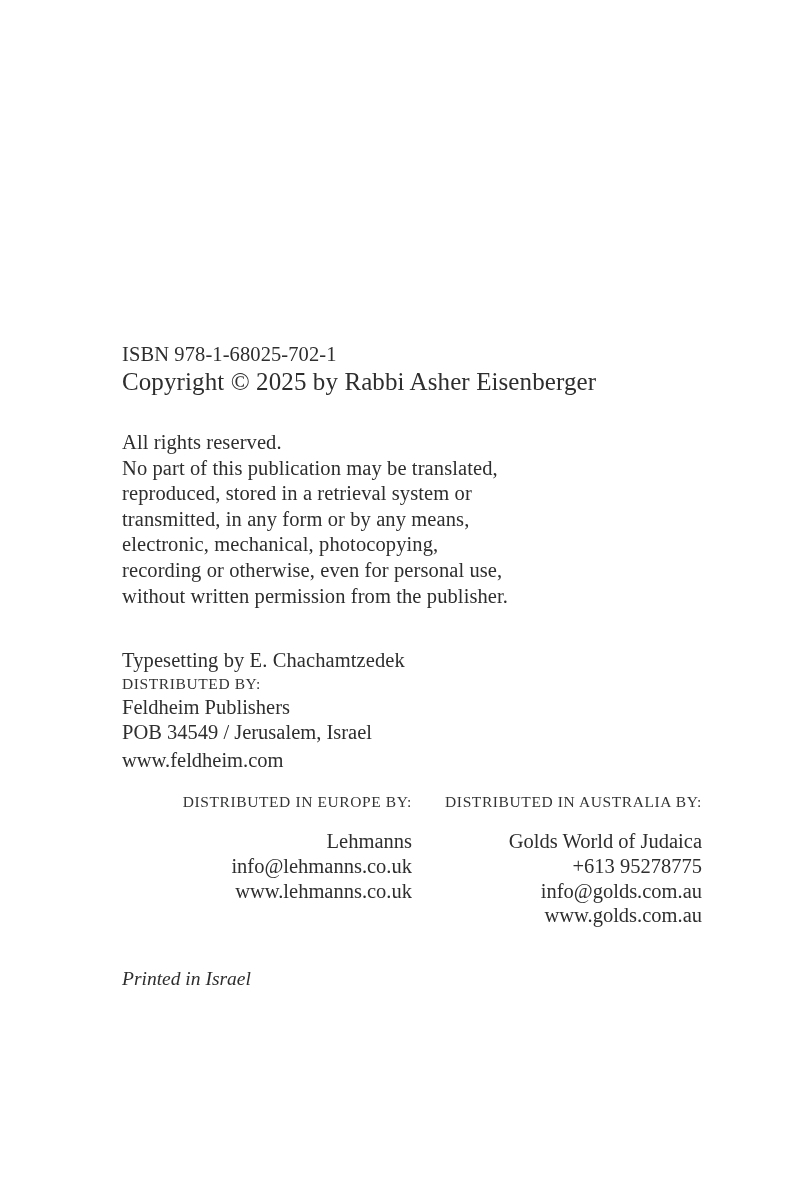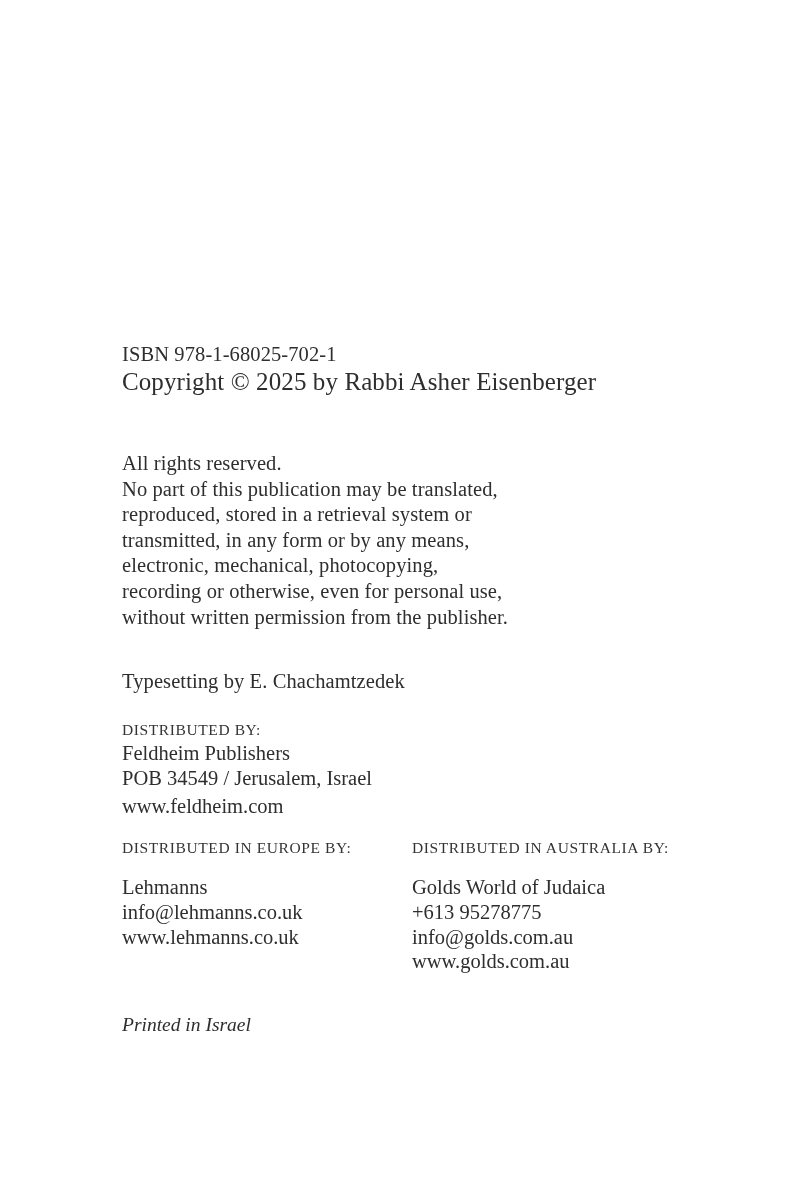--- a/index.html
+++ b/index.html
@@ -33,37 +33,36 @@
   .isbn-line {
     font-size: 20.5px;
     line-height: 26px;
   }
   .copyright-line {
     margin-top: 2px;
     font-size: 25px;
     line-height: 26px;
   }
   .rights-block {
-    margin-top: 56px;
+    margin-top: 35px;
     font-size: 20.5px;
     line-height: 25.6px;
   }
   .typesetting-line {
     margin-top: 38px;
     font-size: 20.5px;
     line-height: 26px;
   }
   .dist-heading {
     font-size: 15.5px;
     line-height: 22px;
     letter-spacing: 0.6px;
     color: #333333;
   }
   .dist-main {
-    margin-top: 25px;
   }
   .dist-main .name,
   .dist-main .pob {
     font-size: 20.5px;
     line-height: 24.5px;
   }
   .dist-main .address {
     margin-top: 8px;
     font-size: 20.5px;
     line-height: 24px;
@@ -74,20 +73,21 @@
     line-height: 24px;
   }
   .dist-columns {
     margin-top: 19px;
     display: flex;
     flex-direction: row;
   }
   .dist-col {
     width: 290px;
     flex: 0 0 290px;
+    text-align: right;
   }
   .dist-col .name,
   .dist-col .phone,
   .dist-col .email,
   .dist-col .website {
     font-size: 20.5px;
     line-height: 24.7px;
   }
   .dist-col .name { margin-top: 16px; }
   .printed-line {

